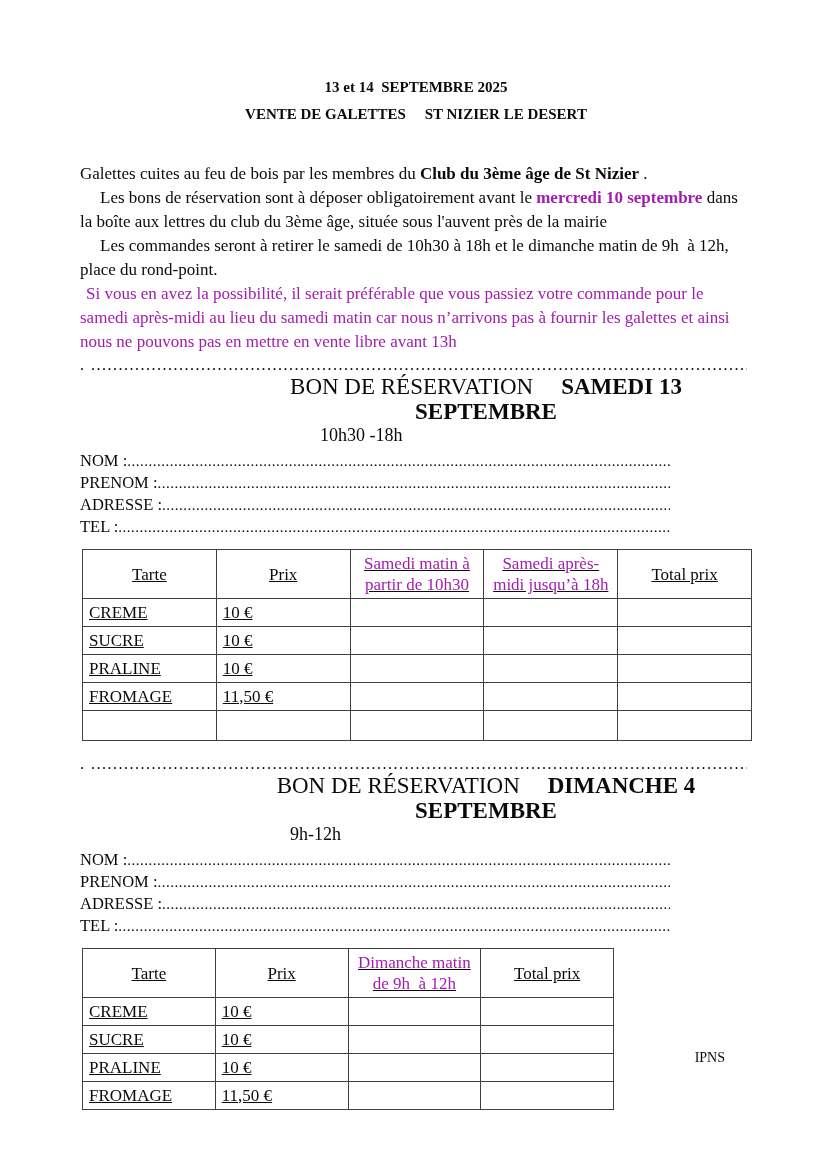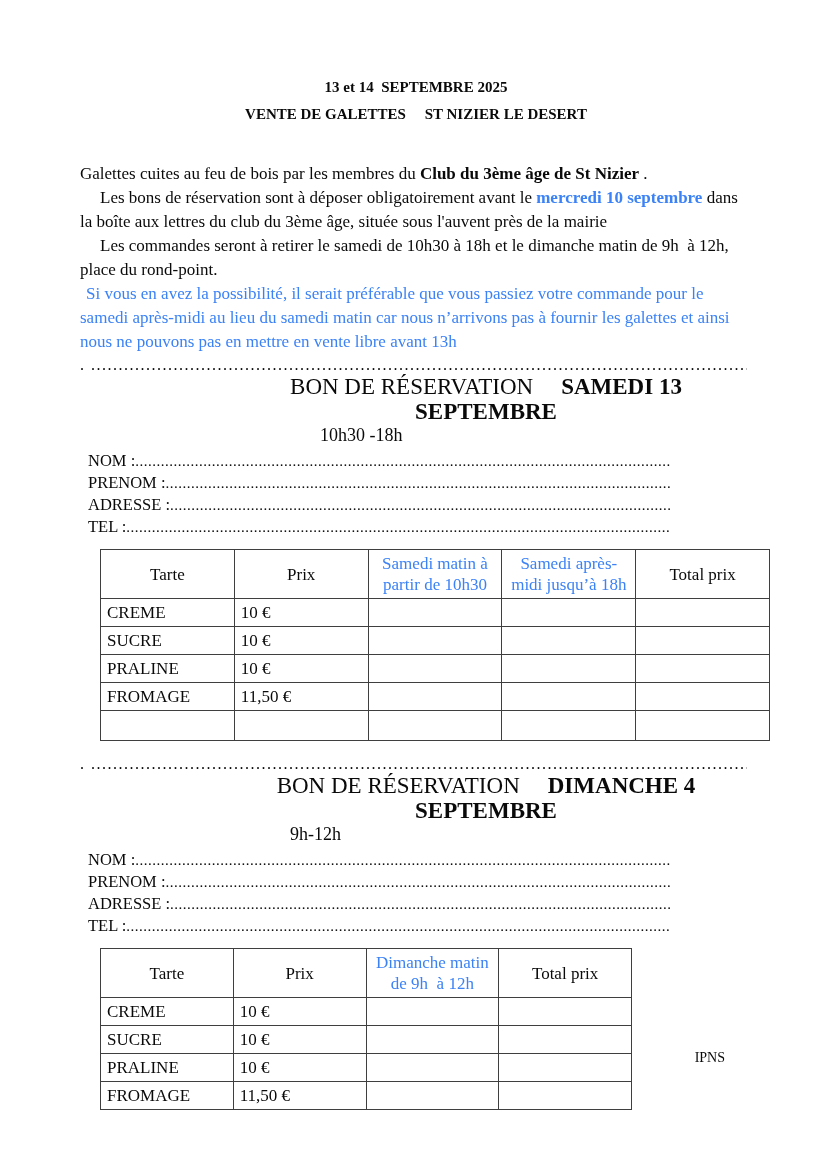--- a/index.html
+++ b/index.html
@@ -11,42 +11,42 @@
     position: relative;
     overflow: hidden;
   }
   .page { padding: 74px 75px 0 80px; }
 
   .title { text-align: center; font-weight: bold; font-size: 15px; line-height: 27px; }
 
   .intro { margin-top: 34px; font-size: 17px; line-height: 24px; width: 667px; }
   .intro p { margin: 0; }
   .indent { text-indent: 20px; }
-  .red { color: #3b82f6; }
+  .red { color: #a21caf; }
   .redpara { text-indent: 6px; }
 
   .sep {
     width: 667px; height: 19px; line-height: 19px;
     overflow: hidden; white-space: nowrap;
     font-size: 16px; letter-spacing: 1.5px;
     margin-top: 1px;
   }
 
   .sechead { text-align: center; padding-left: 140px; font-size: 23px; line-height: 25px; }
   .sechead .hb { margin-left: 28px; }
   .subhead { text-align: left; font-size: 18px; line-height: 23px; }
   .subhead.s1 { padding-left: 240px; }
   .subhead.s2 { padding-left: 210px; }
 
   .fields { margin-top: 3px; width: 590px; }
-  .field { display: flex; align-items: baseline; line-height: 22px; font-size: 16.5px; margin-left: 8px; }
+  .field { display: flex; align-items: baseline; line-height: 22px; font-size: 16.5px; }
   .flabel { white-space: nowrap; flex: 0 0 auto; }
   .fdots { flex: 1 1 auto; overflow: hidden; white-space: nowrap; letter-spacing: 0.5px; font-size: 15px; }
 
-  table { border-collapse: collapse; margin-top: 11px; margin-left: 20px; table-layout: fixed; }
+  table { border-collapse: collapse; margin-top: 11px; margin-left: 2px; table-layout: fixed; text-decoration: underline; }
   .t1 { width: 670px; }
   .t2 { width: 532px; }
   th, td { border: 1px solid #3f3f3f; font-weight: normal; font-size: 17px; }
   th { text-align: center; vertical-align: middle; height: 44px; padding: 2px 6px; line-height: 21px; }
   td { height: 25px; padding: 1px 4px 1px 6px; text-align: left; vertical-align: middle; }
   .t1 col { width: 20%; }
   .t2 col { width: 25%; }
   tr.emptyrow td { height: 27px; }
 
   .sep2 { margin-top: 13px; }

